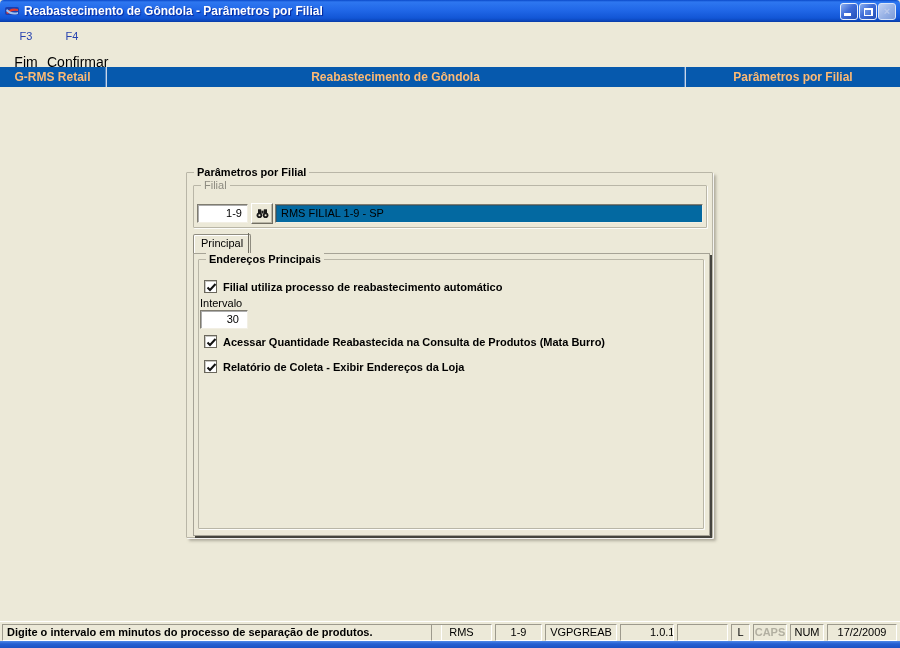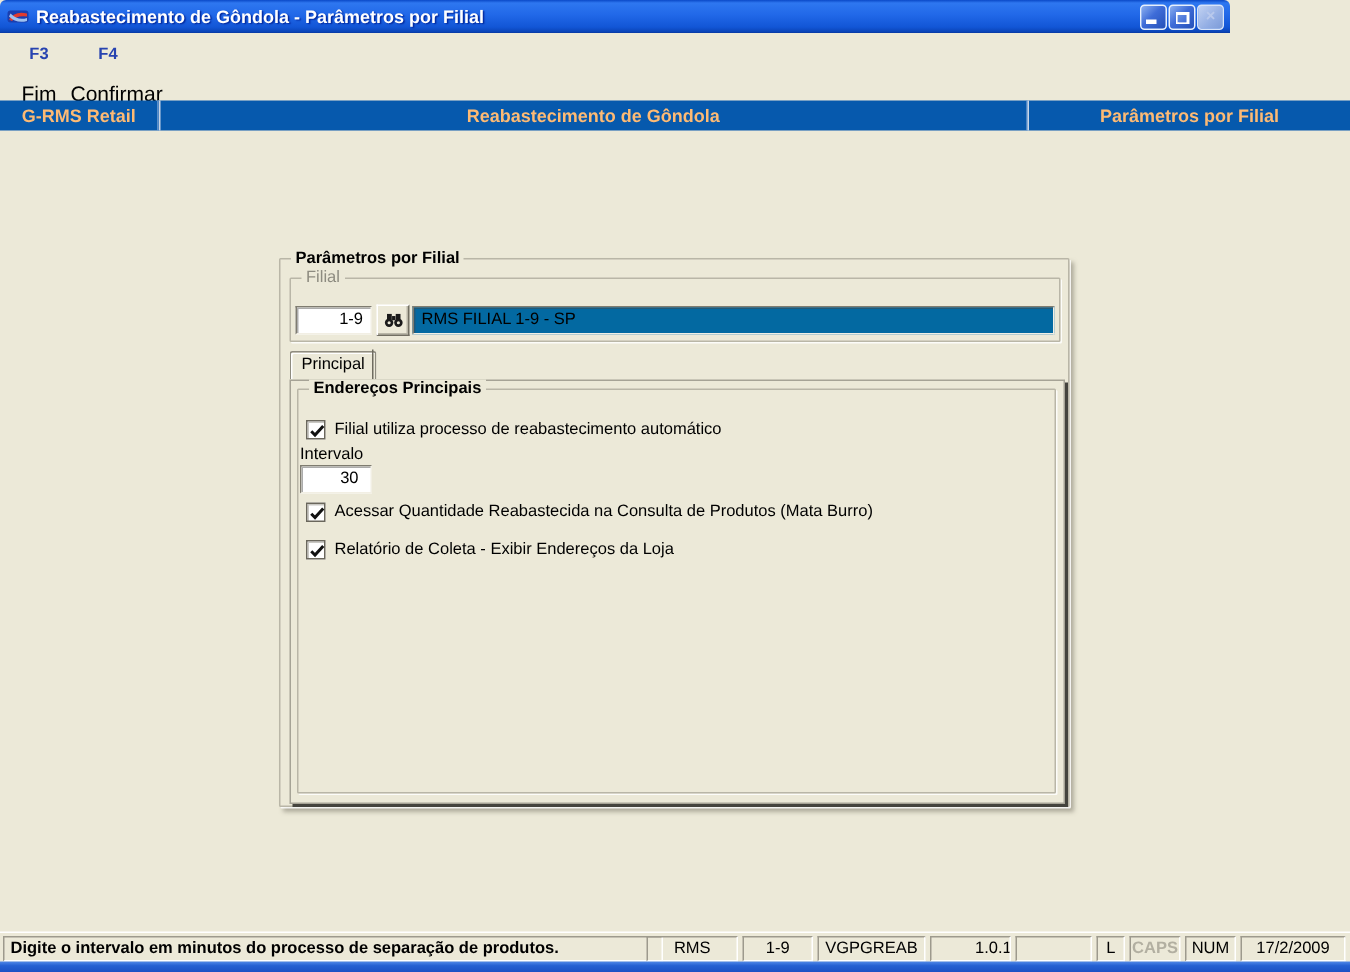--- a/index.html
+++ b/index.html
@@ -8,21 +8,21 @@
     position:relative;
     background:#ECE9D8;
     font-family:"Liberation Sans", sans-serif;
     font-size:11px;
     color:#000;
   }
   .abs { position:absolute; }
 
   
   .titlebar {
-    left:0; top:0; width:820px; height:22px;
+    left:0; top:0; width:900px; height:22px;
     background:linear-gradient(180deg,#0A49C8 0%,#2E77F0 9%,#2168E8 45%,#1256D6 82%,#0A44B8 96%,#0838A0 100%);
     display:flex; align-items:center;
     border-radius:4px 4px 0 0;
   }
   .titlebar .app-icon { width:16px; height:16px; margin:0 4px 0 4px; }
   .titlebar .title {
     color:#fff; font-weight:bold; font-size:12px;
     text-shadow:1px 1px 1px #00259B;
     white-space:nowrap;
   }
@@ -40,21 +40,21 @@
   }
   .glyph-min { position:absolute; left:3px; bottom:3px; width:7px; height:3px; background:#fff; }
   .glyph-restore { position:absolute; left:4px; top:4px; width:9px; height:8px; }
   .glyph-restore:before { content:""; position:absolute; right:0; top:0; width:6px; height:5px; border:1px solid #fff; border-top-width:2px; }
   .glyph-restore:after  { content:""; position:absolute; left:0; bottom:0; width:6px; height:5px; border:1px solid #fff; border-top-width:2px; background:linear-gradient(135deg,#6A90E0,#3E6CD8); }
   .glyph-x { font-weight:bold; font-size:11px; }
 
   
   .toolbar { left:0; top:22px; width:900px; height:45px; background:#ECE9D8; }
   .tool-item { position:absolute; top:8px; text-align:center; cursor:default; }
-  .tool-key { color:#2743B0; font-weight:bold; font-size:11px; display:block; }
+  .tool-key { color:#2743B0; font-weight:normal; font-size:11px; display:block; }
   .tool-label { color:#000; font-size:14px; display:block; margin-top:12px; }
 
   
   .band { left:0; top:67px; width:900px; height:20px; background:#0659AD; display:flex; }
   .band-cell {
     color:#fdba74; font-weight:bold; font-size:12px;
     display:flex; align-items:center; justify-content:center;
     height:100%; white-space:nowrap;
   }
   .band-sep { width:2px; height:100%; background:#C9D6E8; border-left:1px solid #4E87C6; }
@@ -107,21 +107,21 @@
   }
   .tab-sep { position:absolute; width:1px; background:#6F6C60; }
   .tabpage {
     position:absolute;
     background:#ECE9D8;
     border:1px solid #A6A396;
     box-shadow:2px 2px 0 #45443E;
   }
 
   
-  .checkrow { position:absolute; display:flex; align-items:flex-start; gap:6px; cursor:default; }
+  .checkrow { position:absolute; display:flex; align-items:center; gap:6px; cursor:default;font-weight:bold; }
   .checkbox {
     width:13px; height:13px; background:#fff;
     border:1px solid #6A675C;
     box-shadow:inset 1px 1px 0 rgba(120,117,105,.4);
     flex:0 0 auto; position:relative;
   }
   .checkbox svg { position:absolute; left:0; top:0; }
   .plain-label { position:absolute; line-height:13px; }
 
   

